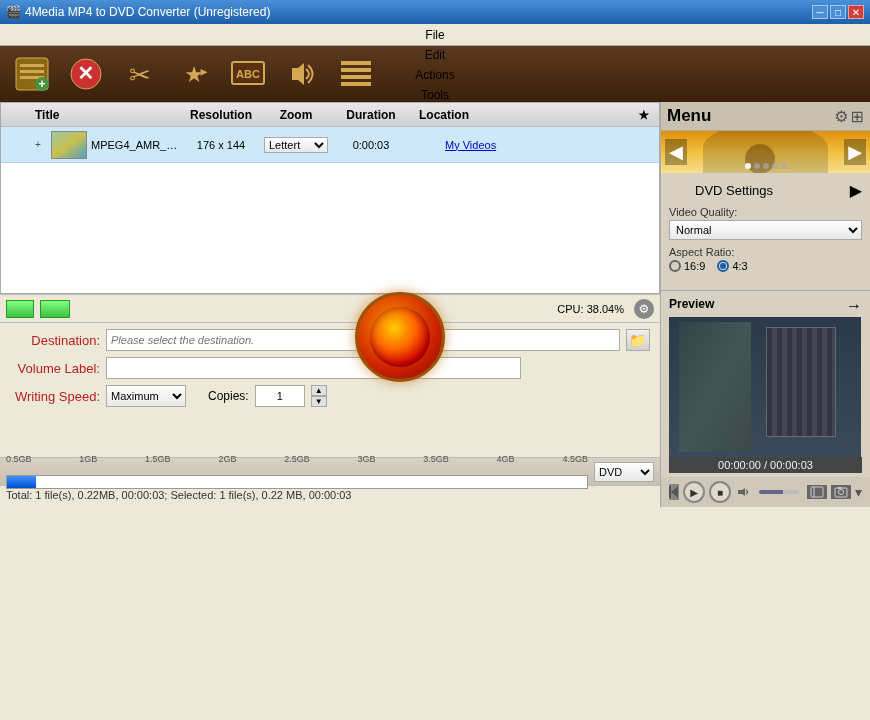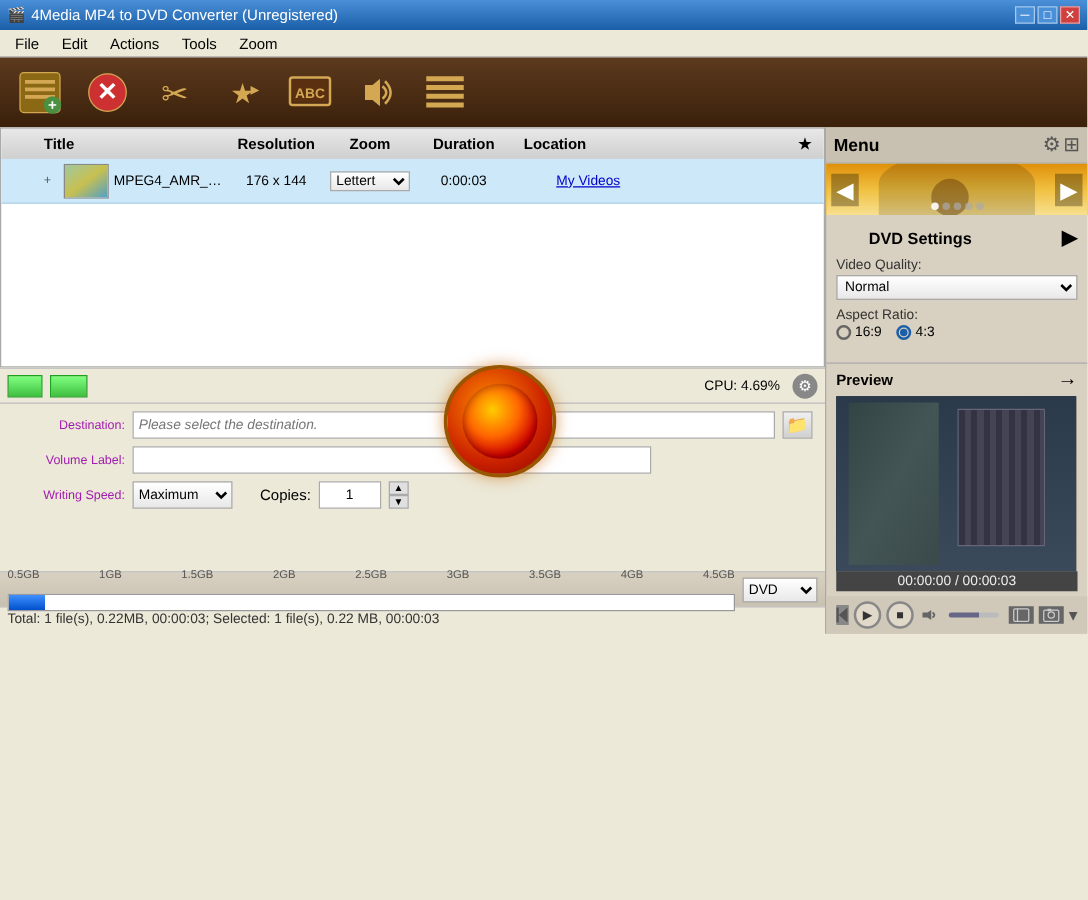--- a/index.html
+++ b/index.html
@@ -28,20 +28,21 @@
 
     
     #menu-bar {
       background: #ece9d8;
       padding: 2px 4px;
       display: flex;
       gap: 2px;
       border-bottom: 1px solid #aaa;
       height: 22px;
       align-items: center;
+      flex-direction: column;
     }
     .menu-item {
       padding: 2px 8px;
       cursor: pointer;
       font-size: 12px;
     }
 
     
     #toolbar {
       background: linear-gradient(to bottom, #5c3a1e, #3a200a);
@@ -124,21 +125,21 @@
       flex-direction: column;
     }
     #panel-header {
       display: flex;
       align-items: center;
       justify-content: space-between;
       padding: 4px 6px;
       background: #c8c0b0;
       border-bottom: 1px solid #aaa;
     }
-    #panel-header-title { font-weight: bold; font-size: 14px; }
+    #panel-header-title { font-weight: bold; font-size: 17px; }
     .panel-controls { display: flex; gap: 2px; }
     .panel-ctrl-btn { font-size: 16px; cursor: pointer; color: #555; }
 
     #preview-thumb {
       width: 100%;
       height: 110px;
       background: linear-gradient(135deg, #e0a000, #f0c040, #e8900a);
       position: relative;
       display: flex; align-items: center; justify-content: center;
       overflow: hidden;
@@ -150,21 +151,21 @@
       background: rgba(0,0,0,0.3);
       padding: 2px 4px;
     }
     .thumb-nav.left { left: 4px; }
     .thumb-nav.right { right: 4px; }
 
     #dvd-settings {
       padding: 8px;
     }
     #dvd-settings-title {
-      font-weight: bold;
+      font-weight: normal;
       font-size: 13px;
       margin-bottom: 6px;
       display: flex;
       justify-content: space-between;
       align-items: center;
       padding-left: 26px;
     }
     .expand-arrow { font-size: 16px; cursor: pointer; }
     .setting-row { margin-bottom: 6px; }
     .setting-label { font-size: 11px; margin-bottom: 2px; color: #333; }
@@ -282,22 +283,22 @@
     }
     .ctrl-row {
       display: flex;
       align-items: center;
       margin-bottom: 6px;
       gap: 6px;
     }
     .ctrl-label {
       width: 90px;
       text-align: right;
-      font-size: 10px;
-      color: #a21caf;
+      font-size: 13px;
+      color: #b91c1c;
     }
     .dest-input {
       flex: 1;
       height: 22px;
       border: 1px solid #aaa;
       background: white;
       font-size: 11px;
       padding: 2px 4px;
       color: #666;
     }
@@ -524,21 +525,21 @@
         <div class="col-loc">
           <a class="file-link">My Videos</a>
         </div>
         <div class="col-star"></div>
       </div>
     </div>
 
     <div id="progress-area">
       <div class="progress-bar-green"></div>
       <div class="progress-bar-green2"></div>
-      <span id="cpu-label">CPU: 4.69%</span>
+      <span id="cpu-label">CPU: 38.04%</span>
       <div class="settings-gear">⚙</div>
     </div>
 
     <div id="bottom-controls" class="position-rel">
       <div class="ctrl-row">
         <span class="ctrl-label">Destination:</span>
         <input class="dest-input" type="text" style="color: rgb(136, 136, 136); font-style: italic;" placeholder="Please select the destination.">
         <button class="browse-btn">📁</button>
       </div>
       <div class="ctrl-row">

